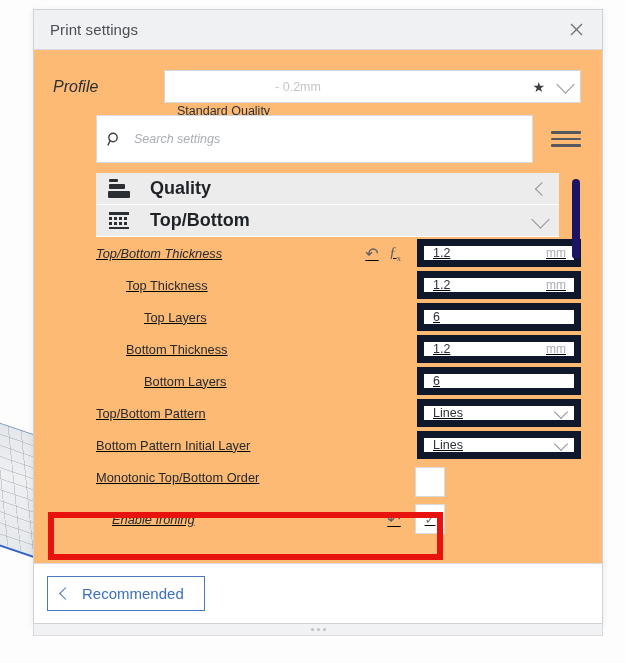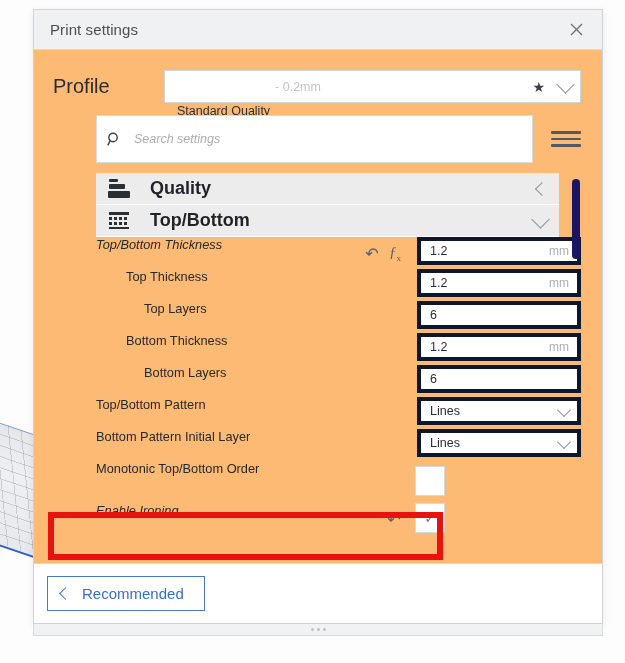--- a/index.html
+++ b/index.html
@@ -89,25 +89,26 @@
   }
 
   
   #profile-row {
     display: flex;
     align-items: center;
     padding: 20px 21px 12px 10px;
     flex: none;
   }
   #profile-label {
-    font-size: 20px;
+    font-size: 16px;
     color: #2a2e33;
     width: 120px;
     padding-left: 9px;
     box-sizing: border-box;
+    font-style: italic;
   }
   #profile-select {
     flex: 1;
     height: 33px;
     border: 1px solid #d2d5d9;
     background: #fff;
     display: flex;
     align-items: center;
     padding: 0 8px 0 12px;
     box-sizing: border-box;
@@ -239,40 +240,42 @@
   .ic-tb i { display:block; background:#2b2f34; width:20px;}
   .ic-tb i.solid{ height:2.5px; margin:1px 0;}
   .ic-tb i.dots{
     height:3px;margin:1px 0;background:none;
     background-image:repeating-linear-gradient(to right,#2b2f34 0 2.5px,transparent 2.5px 5px);
   }
 
   .set-row {
     height: 32px;
     display: flex;
+    align-items: center;
     position: relative;
+    text-decoration: underline;
   }
   .set-label {
     font-size: 12.8px;
     color: #26292e;
     flex: 1;
   }
   .set-label.italic { font-style: italic; }
   .ind-0 { padding-left: 0px; }
   .ind-1 { padding-left: 30px; }
   .ind-2 { padding-left: 48px; }
 
   .row-icons { display:flex; align-items:center; margin-right:10px;}
   .revert-icon { font-size: 16px; color:#5c6067; width:22px; text-align:center; cursor:pointer;}
   .fx-icon { font-size: 15px; color:#5c6067; width:24px; text-align:center; font-style: italic; font-family:"Liberation Serif",serif; cursor:pointer;}
 
   .value-field {
     width: 164px;
     height: 28px;
-    border: 4px solid #0f172a;
+    border: 7px solid #0f172a;
     background: #fff;
     display: flex;
     align-items: center;
     padding: 0 8px 0 9px;
     box-sizing: border-box;
     cursor: text;
   }
   .value-num { font-size: 12.5px; color: #2c3036; flex:1;}
   .value-unit { font-size: 12px; color: #a9adb2;}
   .value-field.dropdown { cursor: pointer; }
@@ -483,21 +486,21 @@
         <span class="chev" style="width:9px;height:9px;margin-bottom:3px;"></span>
       </div>
     </div>
 
     <div class="set-row partial-row" id="row-monotonic">
       <div class="set-label ind-0">Monotonic Top/Bottom Order</div>
       <div class="checkbox"></div>
       <div style="width:136px"></div>
     </div>
 
-    <div class="set-row" style="margin-top:10px;">
+    <div class="set-row" style="margin-top:10px;margin-left:16px;">
       <div class="set-label italic ind-0">Enable Ironing</div>
       <div class="row-icons">
         <div class="revert-icon">↶</div>
       </div>
       <div class="checkbox">
         <span class="check-mark">✓</span>
       </div>
       <div style="width:136px"></div>
     </div>
 

